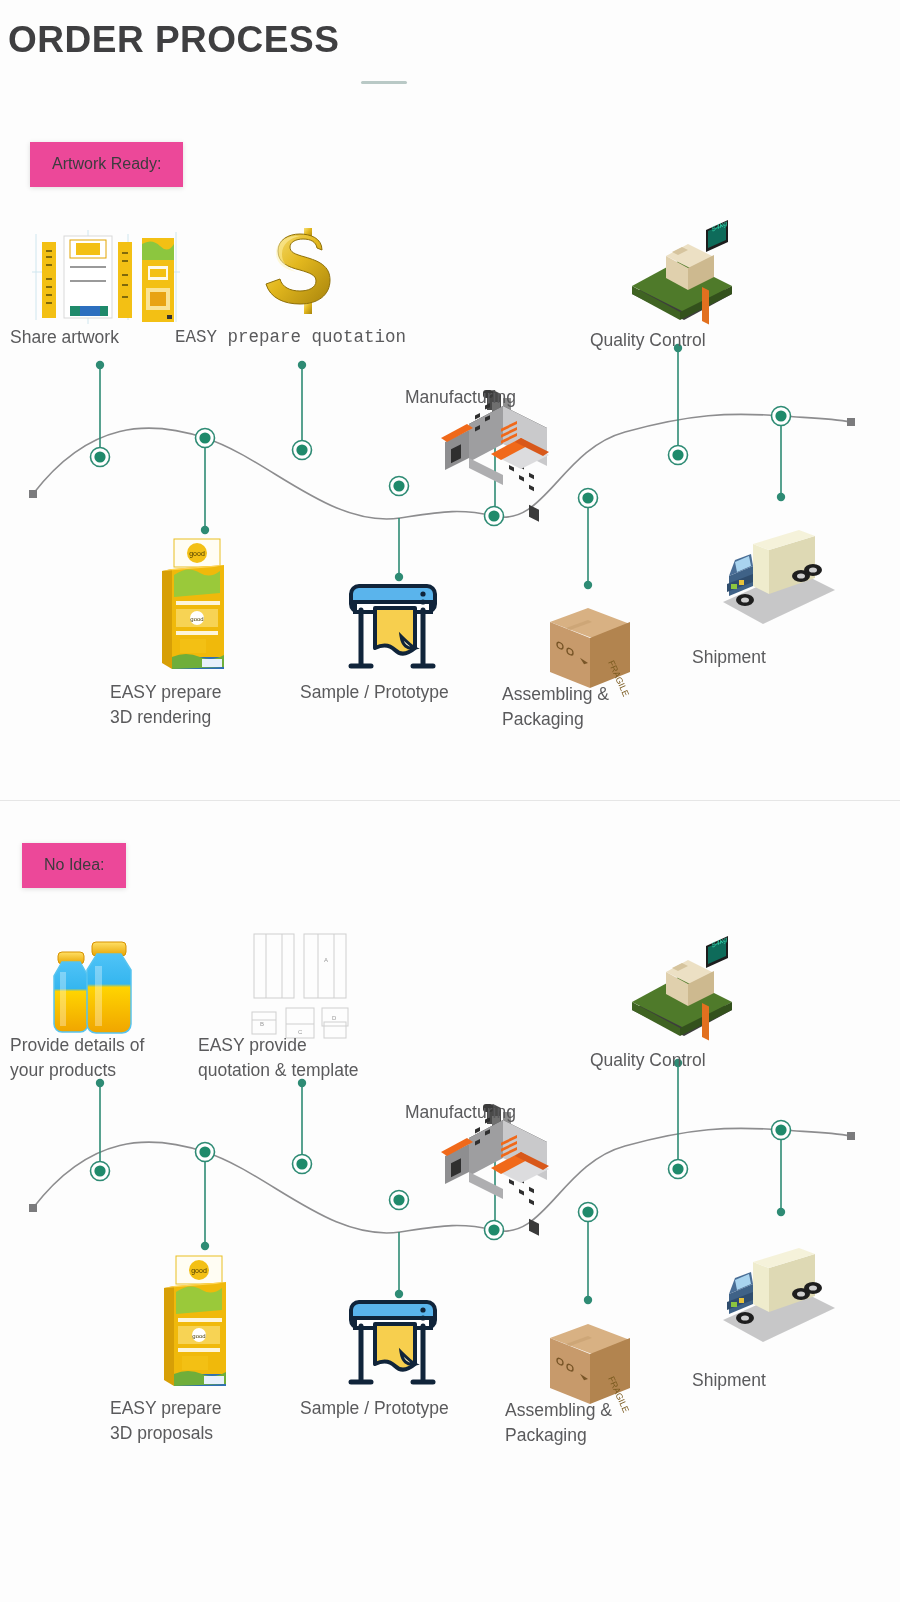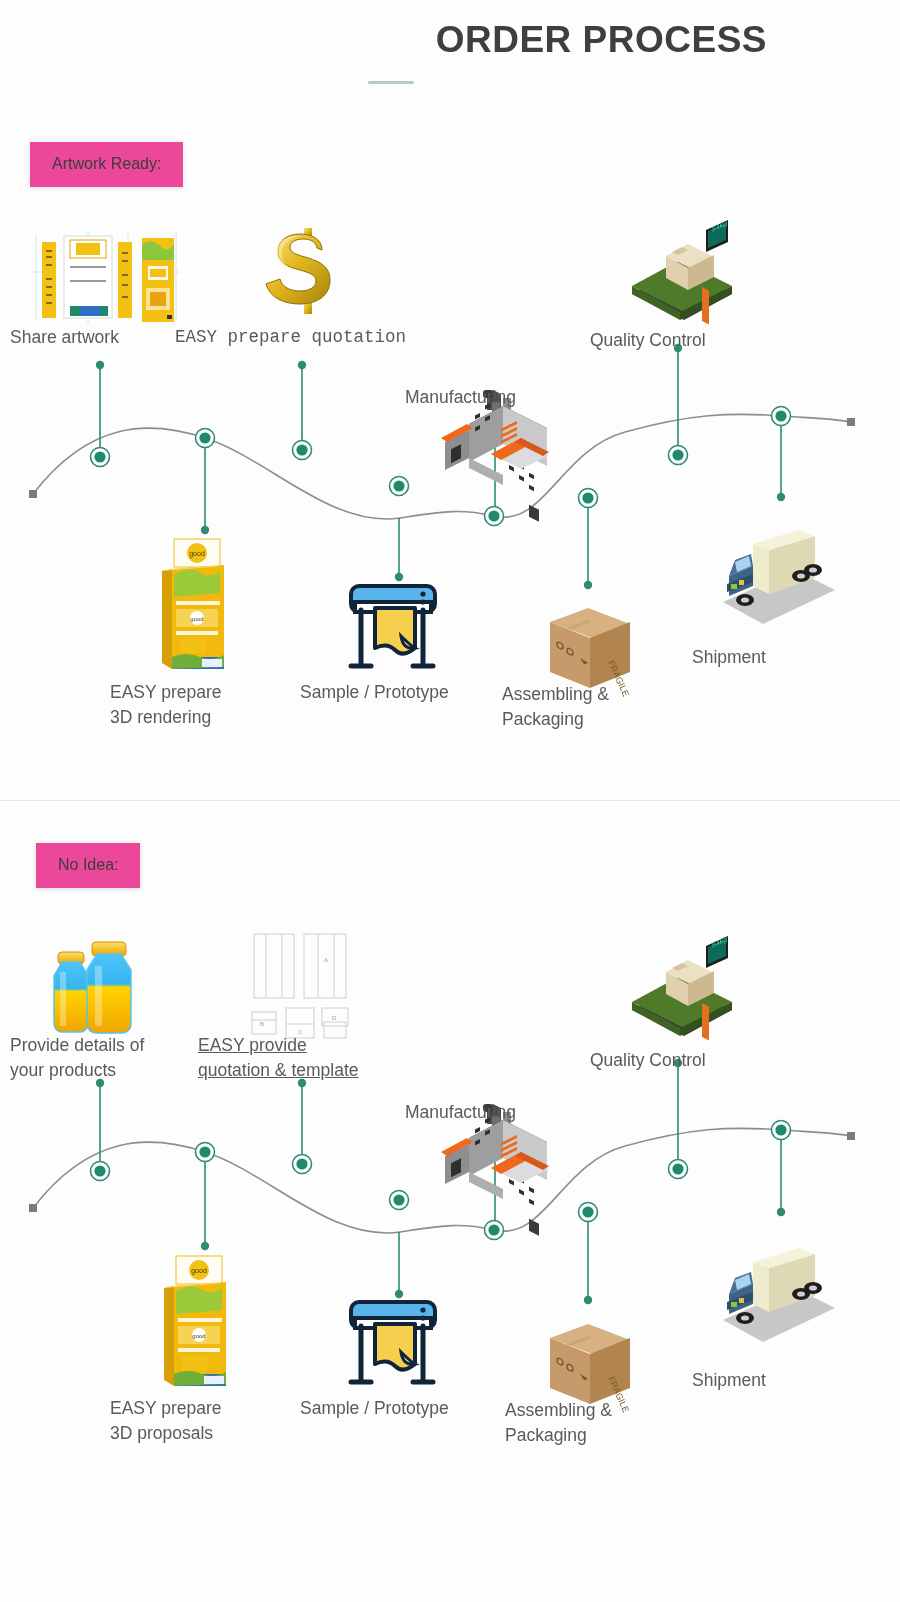--- a/index.html
+++ b/index.html
@@ -7,21 +7,21 @@
     width:900px;height:1602px;
     background:#fdfdfd;
     font-family:"Liberation Sans", sans-serif;
     color:#58585a;
     overflow:hidden;
     position:relative;
   }
   .page{position:relative;width:900px;height:1602px;}
 
   
-  .title-wrap{position:absolute;left:15px;top:20px;width:752px;text-align:right;}
+  .title-wrap{position:absolute;left:8px;top:20px;width:752px;text-align:left;}
   .title{
     font-size:37px;font-weight:bold;letter-spacing:.5px;
     color:#3f3f41;font-family:"Liberation Sans", sans-serif;
     line-height:1.1;
   }
   .title-rule{
     width:46px;height:3px;background:#b9c9c6;border-radius:2px;
     margin:20px auto 0 auto;
   }
 
@@ -343,21 +343,21 @@
     <div class="lbl" style="left:300px;top:560px;width:190px;">Sample / Prototype</div>
     <div class="lbl" style="left:502px;top:562px;width:180px;">Assembling &amp;
 Packaging</div>
     <div class="lbl" style="left:692px;top:525px;width:180px;">Shipment</div>
   </div>
 
   <div class="divider"></div>
 
   <div class="section sec2">
 
-    <div class="chip" style="left:36px;top:15px;text-align:right;">No Idea:</div>
+    <div class="chip" style="left:22px;top:15px;text-align:right;">No Idea:</div>
 
     <svg class="tl" viewBox="0 0 900 760">
       <path d="M33,380 C90,306 150,306 205,324 C268,344 330,414 400,404 C440,398 460,394 493,402
                C545,414 560,336 625,318 C690,300 730,298 781,302 C810,304 830,304 851,308" fill="none" stroke="#8d8d8f" stroke-width="1.6"></path>
       <rect x="29" y="376" width="8" height="8" fill="#7b7b7d"></rect>
       <rect x="847" y="304" width="8" height="8" fill="#7b7b7d"></rect>
 
       <g stroke="#2e8b74" stroke-width="1.6">
         <line x1="100" y1="343" x2="100" y2="255"></line>
         <line x1="302" y1="334" x2="302" y2="255"></line>
@@ -587,21 +587,21 @@
         <ellipse cx="30" cy="72" rx="4" ry="2.6" fill="#cfcfcf"></ellipse>
         <ellipse cx="86" cy="48" rx="9" ry="6" fill="#1e1e1e"></ellipse>
         <ellipse cx="86" cy="48" rx="4" ry="2.6" fill="#cfcfcf"></ellipse>
         <ellipse cx="98" cy="42" rx="9" ry="6" fill="#1e1e1e"></ellipse>
         <ellipse cx="98" cy="42" rx="4" ry="2.6" fill="#cfcfcf"></ellipse>
       </svg>
     </div>
 
     <div class="lbl" style="left:10px;top:205px;width:180px;">Provide details of
 your products</div>
-    <div class="lbl" style="left:198px;top:205px;width:210px;text-decoration:underline;">EASY  provide
+    <div class="lbl" style="left:198px;top:205px;width:210px;">EASY  provide
 quotation &amp; template</div>
     <div class="lbl" style="left:405px;top:272px;width:180px;">Manufacturing</div>
     <div class="lbl" style="left:590px;top:220px;width:178px;">Quality Control</div>
 
     <div class="lbl" style="left:110px;top:568px;width:176px;">EASY prepare
 3D proposals</div>
     <div class="lbl" style="left:300px;top:568px;width:190px;">Sample / Prototype</div>
     <div class="lbl" style="left:505px;top:570px;width:180px;">Assembling &amp;
 Packaging</div>
     <div class="lbl" style="left:692px;top:540px;width:180px;">Shipment</div>

